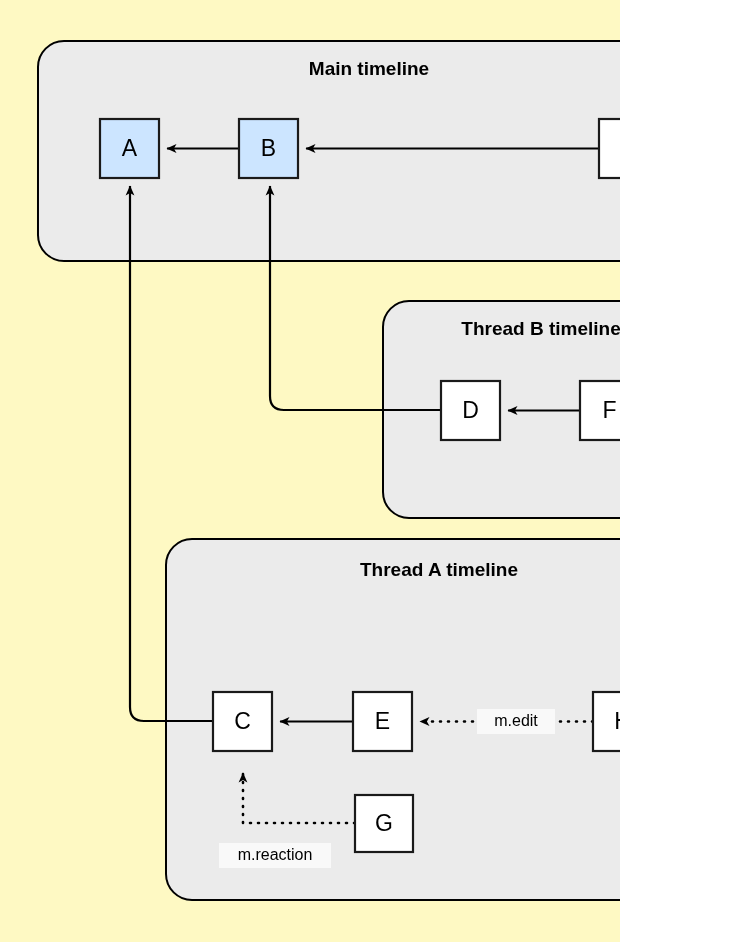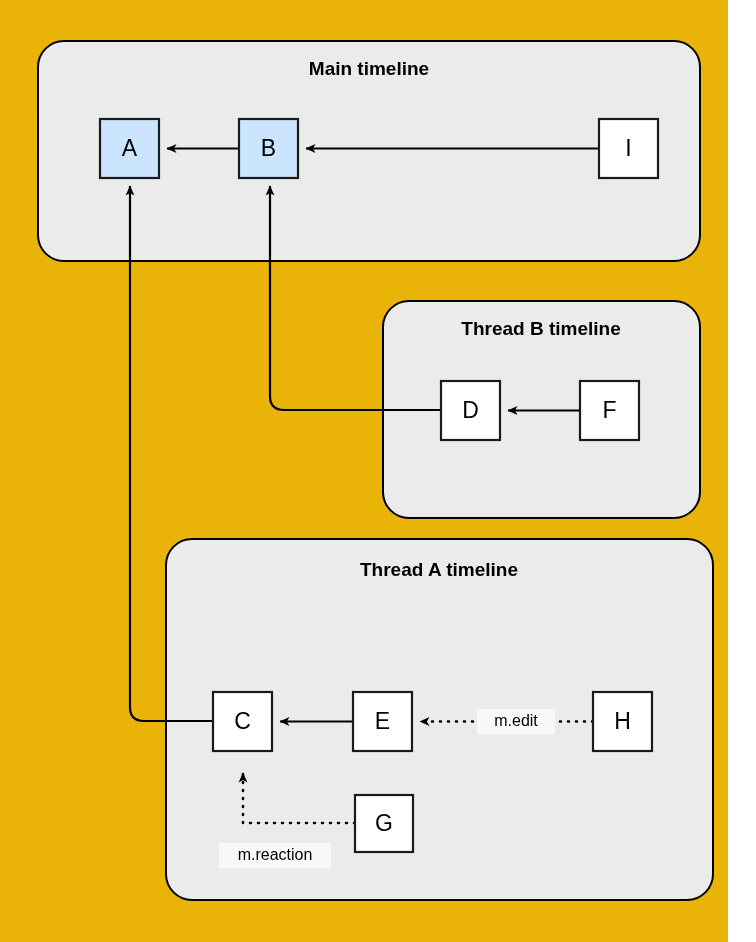--- a/index.html
+++ b/index.html
@@ -2,23 +2,23 @@
 <html><head>
 <meta charset="utf-8">
 <style>
   html, body {
     margin: 0;
     padding: 0;
     background: #ffffff;
   }
   #canvas {
     position: relative;
-    width: 728px;
+    width: 620px;
     height: 942px;
-    background: #eab308;
+    background: #fef9c3;
     font-family: "Liberation Sans", sans-serif;
     overflow: hidden;
   }
   #diagram-svg {
     position: absolute;
     top: 0;
     left: 0;
     width: 756px;
     height: 942px;
   }

